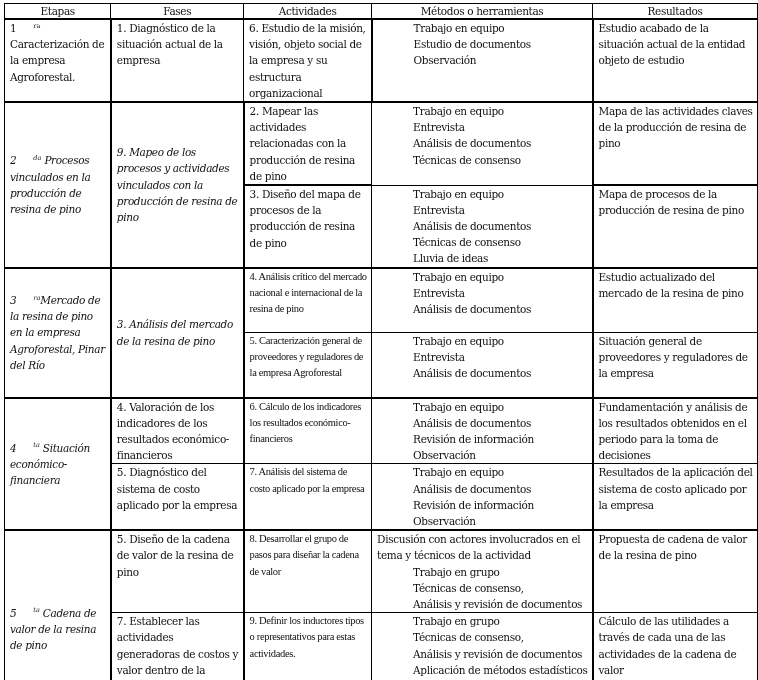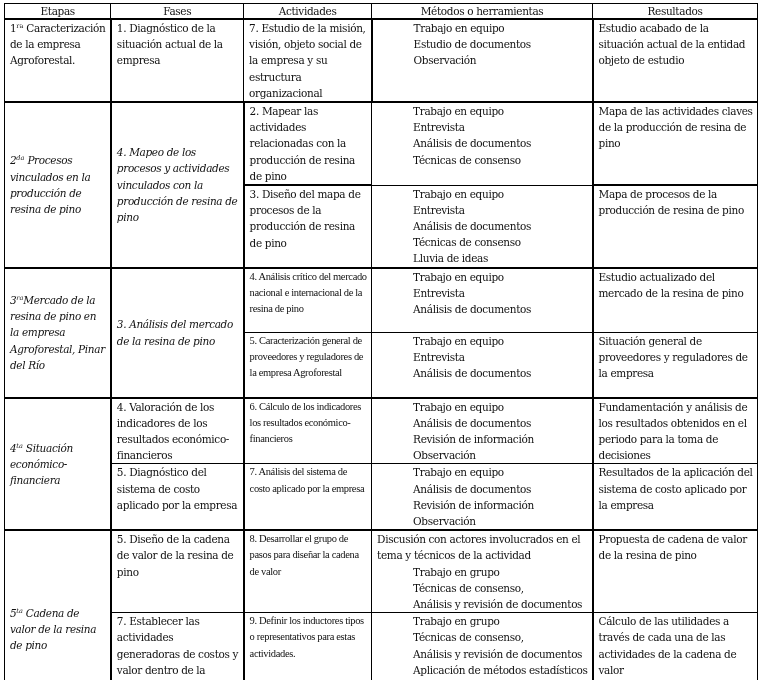--- a/index.html
+++ b/index.html
@@ -24,21 +24,21 @@
     font-weight: normal;
     text-align: center;
     height: 14px;
     line-height: 14px;
     padding: 0 2px;
   }
   .tbl td.mid { vertical-align: middle; font-style: italic; }
   .thickl { border-left: 2.5px solid #000 !important; font-family: Liberation Serif, serif; }
   .thickr { border-right: 2.5px solid #000 !important; }
   .thickb { border-bottom: 2.5px solid #000 !important; }
-  .sup { font-size: 6.5px; vertical-align: super; line-height: 0; letter-spacing: 0; }
+  .sup { font-size: 6.5px; vertical-align: super; line-height: 0; letter-spacing: 0; margin-left: 17px; }
   .line { display: block; white-space: nowrap; margin-left: 36px; }
   .wrap { display: block; }
 </style>
 </head>
 <body>
 
 <table class="tbl">
   <colgroup>
     <col style="width:109px">
     <col style="width:142px">
@@ -59,39 +59,39 @@
 
     <tr style="height:68px">
       <td class="thickr thickb">
         <span>1</span><span class="sup">ra</span>
         <span>Caracterización de la empresa Agroforestal.</span>
       </td>
       <td class="thickb">
         <span class="wrap">1. Diagnóstico de la situación actual de la empresa</span>
       </td>
       <td class="thickr thickb">
-        <span class="wrap">7.  Estudio de la misión, visión, objeto social de la empresa y su estructura organizacional</span>
+        <span class="wrap">6.  Estudio de la misión, visión, objeto social de la empresa y su estructura organizacional</span>
       </td>
       <td class="thickr thickb">
         <span class="line">Trabajo en equipo</span>
         <span class="line">Estudio de documentos</span>
         <span class="line">Observación</span>
       </td>
       <td class="thickb">
         <span class="wrap">Estudio acabado de la situación actual de la entidad objeto de estudio</span>
       </td>
     </tr>
 
     <tr style="height:64px">
       <td rowspan="2" class="mid thickr thickb">
         <span>2</span><span class="sup">da</span>
         <span>Procesos vinculados en la producción de resina de pino</span>
       </td>
       <td rowspan="2" class="mid thickr thickb">
-        <span class="wrap">4. Mapeo de los procesos y actividades vinculados con la producción de resina de pino</span>
+        <span class="wrap">9. Mapeo de los procesos y actividades vinculados con la producción de resina de pino</span>
       </td>
       <td class="thickb">
         <span class="wrap">2. Mapear las actividades relacionadas con la producción de resina de pino</span>
       </td>
       <td class="thickr">
         <span class="line">Trabajo en equipo</span>
         <span class="line">Entrevista</span>
         <span class="line">Análisis de documentos</span>
         <span class="line">Técnicas de consenso</span>
       </td>

